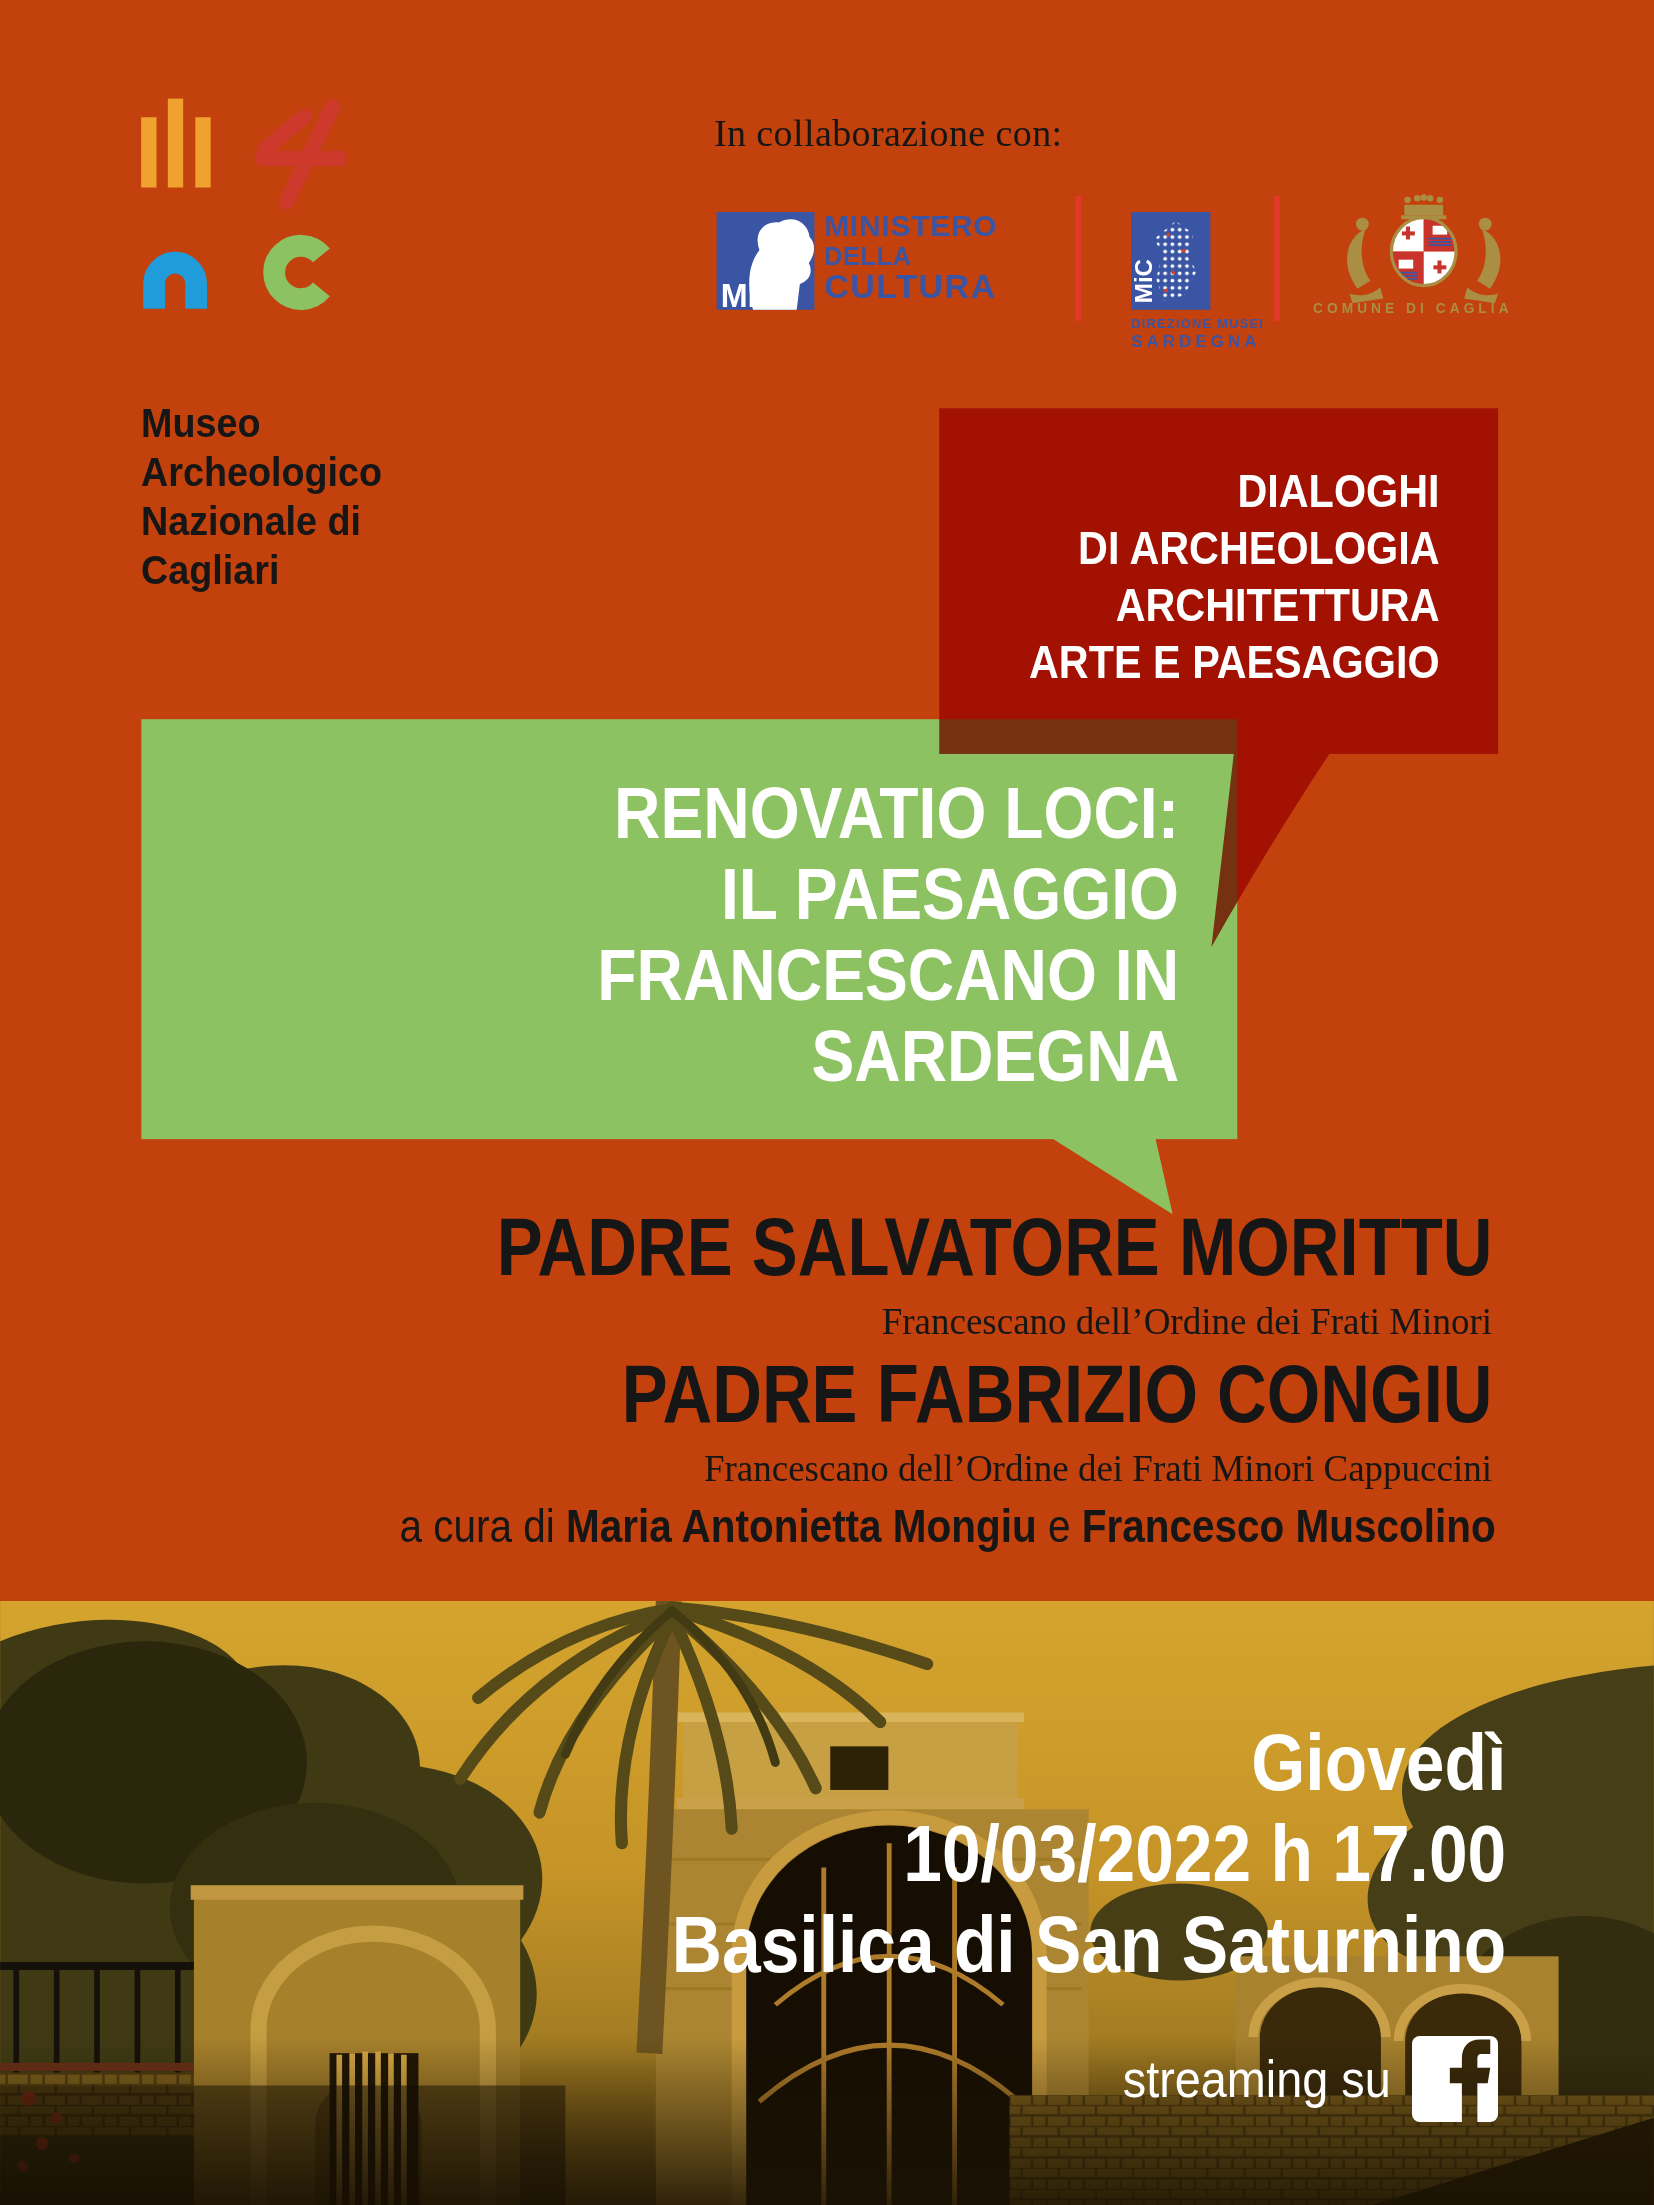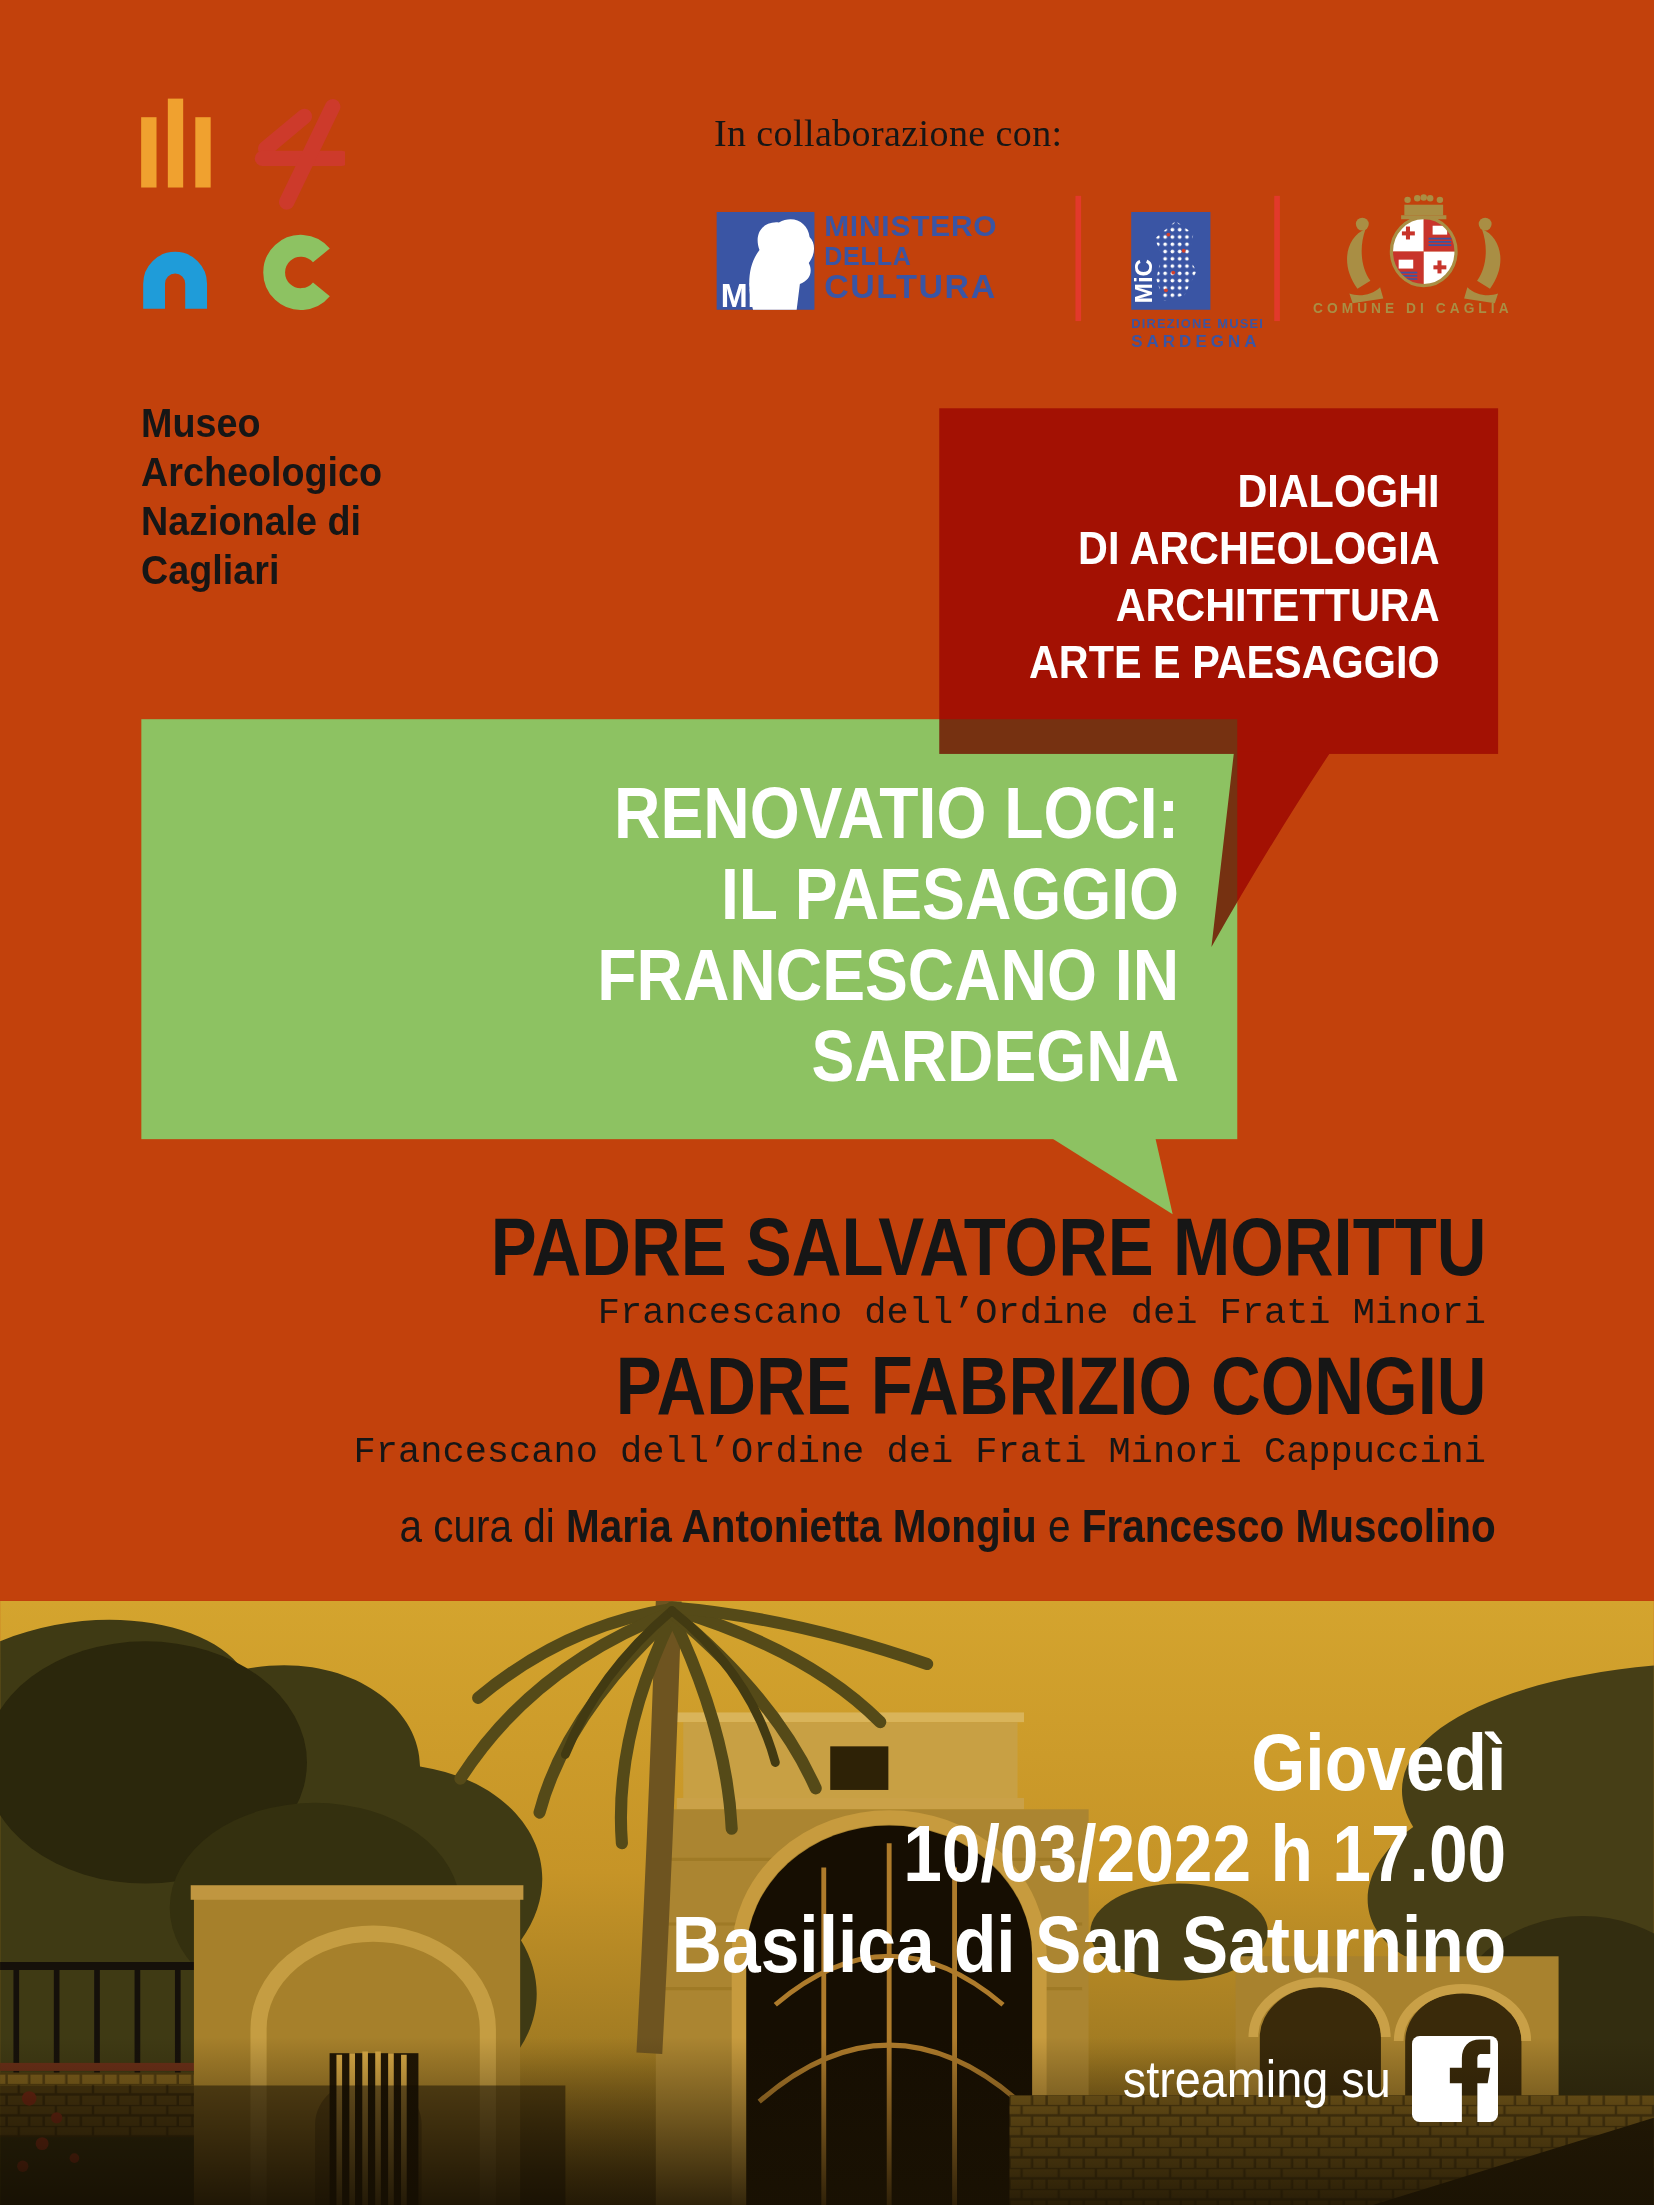--- a/index.html
+++ b/index.html
@@ -10,23 +10,23 @@
   .condR{transform:scaleX(.88);transform-origin:100% 0}
 
   .collab{left:714px;top:111px;font-family:"Liberation Serif",serif;font-size:38px;letter-spacing:0.4px;color:#161616}
 
   .museum-name{left:141px;top:399px;font-size:41px;line-height:49px;font-weight:700;color:#161616}
 
   .bubble-text{color:#fff;text-align:right;font-weight:700}
   .red-text{top:462px;right:214px;font-size:47px;line-height:57px}
   .green-text{top:772px;right:475px;font-size:73px;line-height:81px}
 
-  .names{top:1205px;right:168px;text-align:right}
+  .names{top:1205px;right:162px;text-align:right}
   .speaker-name{font-size:81px;line-height:84px;font-weight:700;color:#161616;transform:scaleX(.85);transform-origin:100% 0}
-  .speaker-role{font-family:Liberation Mono, monospace;font-size:37px;line-height:45px;color:#161616;margin:2px 0 8px}
+  .speaker-role{font-family:Liberation Serif, serif;font-size:37px;line-height:45px;color:#161616;margin:10px 0 8px}
   .curators{top:1499px;right:158px;font-size:46px;color:#161616;text-align:right;font-weight:400}
   .curators b{font-weight:700}
 
   .event{top:1717px;right:148px;color:#fff;text-align:right;font-weight:600;font-size:79px;line-height:91px}
   .streaming{top:2036px;right:156px;display:flex;align-items:center;gap:21px;color:#fff}
   .streaming-label{font-size:52px;font-weight:400;transform:scaleX(.9);transform-origin:100% 50%}
 </style>
 </head>
 <body>
 

